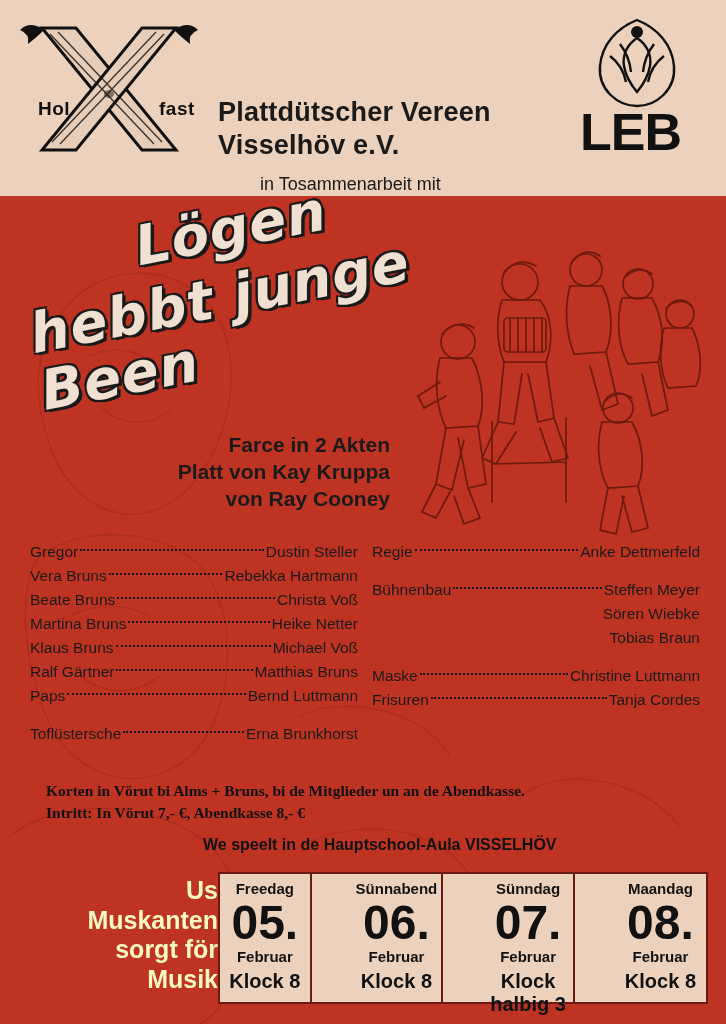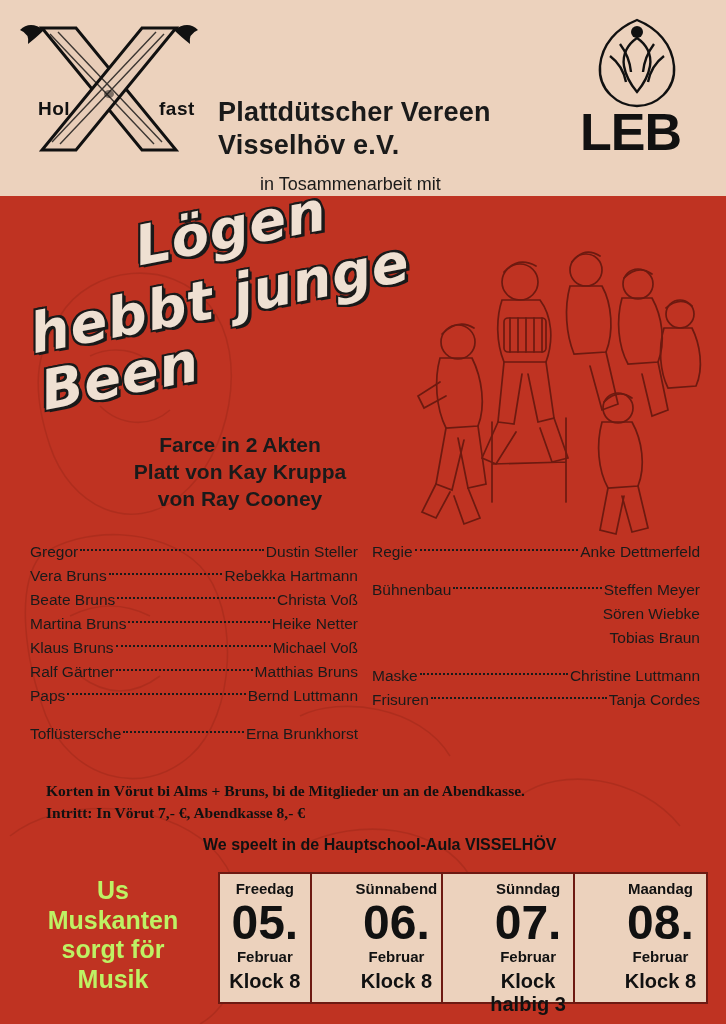--- a/index.html
+++ b/index.html
@@ -130,21 +130,21 @@
   }
   .title-line.l1 { margin-left: 150px; }
   .title-line.l2 { margin-left: 30px; margin-top: 8px; }
 
   
   .subtitle {
     position: absolute;
     left: 90px;
     top: 432px;
     width: 300px;
-    text-align: center;
+    text-align: right;
     color: #1a1a1a;
     font-weight: bold;
     font-size: 21px;
     line-height: 1.28;
   }
 
   
   .credits {
     position: absolute;
     left: 30px;
@@ -195,25 +195,25 @@
     width: 520px;
     color: #111;
     font-weight: bold;
     font-size: 16px;
     margin-left: 7px;
   }
 
   
   .music {
     position: absolute;
-    left: 16px;
+    left: 24px;
     top: 876px;
     width: 194px;
-    text-align: center;
-    color: #bef264;
+    text-align: right;
+    color: #fef9c3;
     font-weight: bold;
     font-size: 25px;
     line-height: 1.18;
   }
 
   
   .dates {
     position: absolute;
     left: 218px;
     top: 872px;

